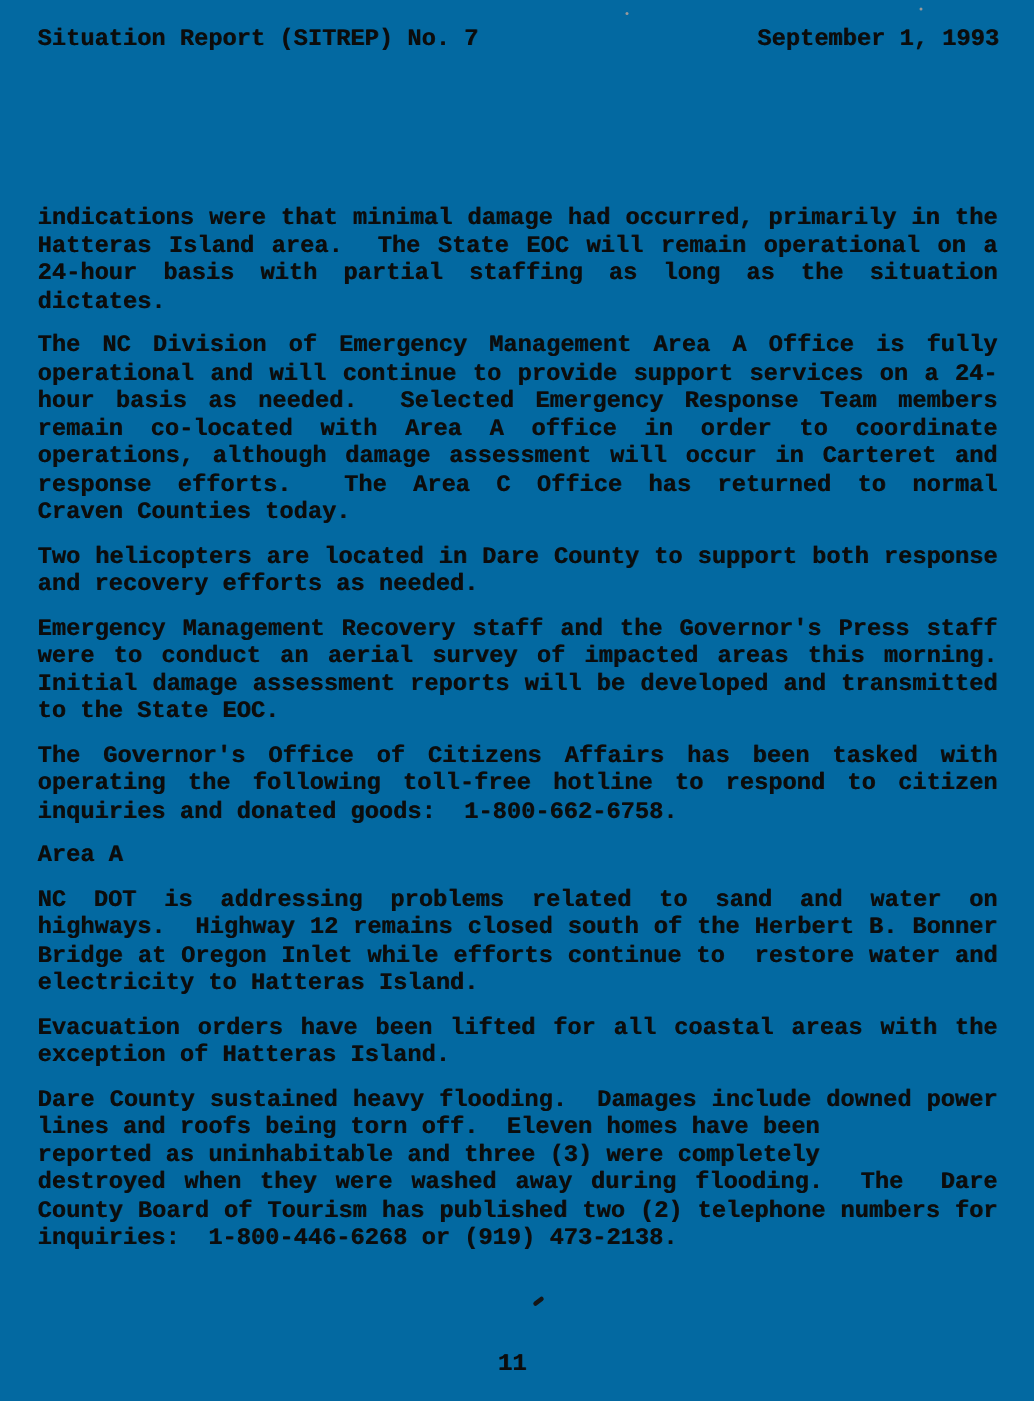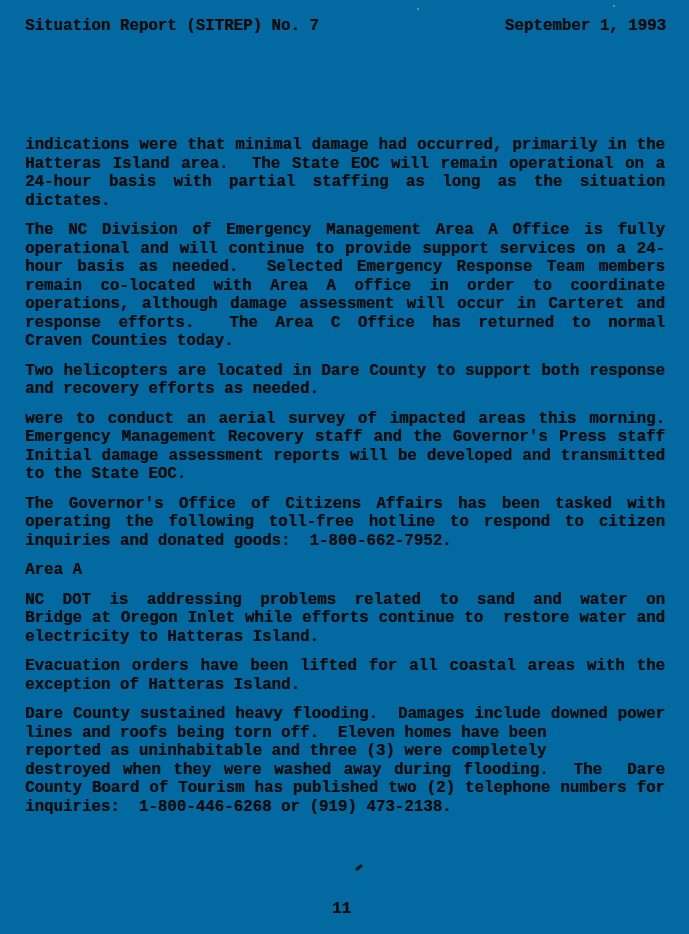--- a/index.html
+++ b/index.html
@@ -103,38 +103,39 @@
       <span class="ln">response efforts.  The Area C Office has returned to normal</span>
       <span class="ln s">Craven Counties today.</span>
     </p>
 
     <p class="para">
       <span class="ln">Two helicopters are located in Dare County to support both response</span>
       <span class="ln s">and recovery efforts as needed.</span>
     </p>
 
     <p class="para">
+      <span class="ln">Emergency Management Recovery staff and the Governor's Press staff</span>
       <span class="ln">were to conduct an aerial survey of impacted areas this morning.</span>
-      <span class="ln">Emergency Management Recovery staff and the Governor's Press staff</span>
       <span class="ln">Initial damage assessment reports will be developed and transmitted</span>
       <span class="ln s">to the State EOC.</span>
     </p>
 
     <p class="para">
       <span class="ln">The Governor's Office of Citizens Affairs has been tasked with</span>
       <span class="ln">operating the following toll-free hotline to respond to citizen</span>
-      <span class="ln s">inquiries and donated goods:  1-800-662-7952.</span>
+      <span class="ln s">inquiries and donated goods:  1-800-662-6758.</span>
     </p>
 
     <p class="para">
       <span class="ln s">Area A</span>
     </p>
 
     <p class="para">
       <span class="ln">NC DOT is addressing problems related to sand and water on</span>
+      <span class="ln">highways.  Highway 12 remains closed south of the Herbert B. Bonner</span>
       <span class="ln">Bridge at Oregon Inlet while efforts continue to  restore water and</span>
       <span class="ln s">electricity to Hatteras Island.</span>
     </p>
 
     <p class="para">
       <span class="ln">Evacuation orders have been lifted for all coastal areas with the</span>
       <span class="ln s">exception of Hatteras Island.</span>
     </p>
 
     <p class="para">

